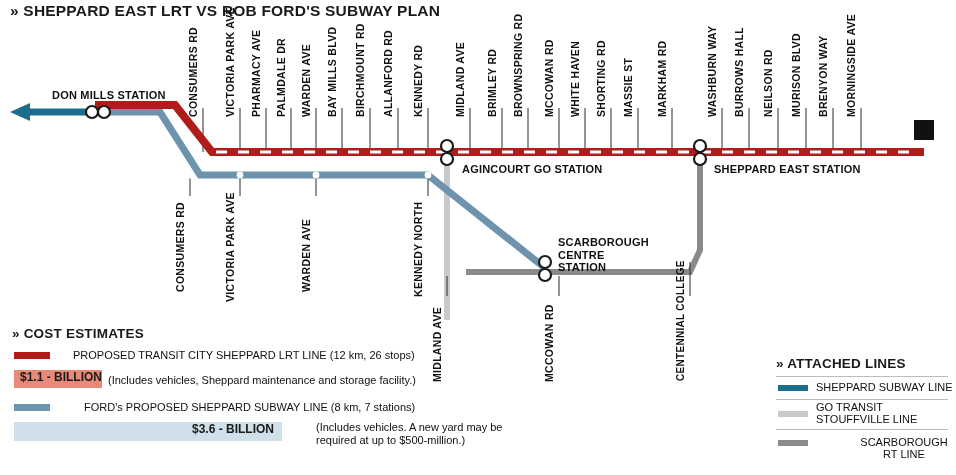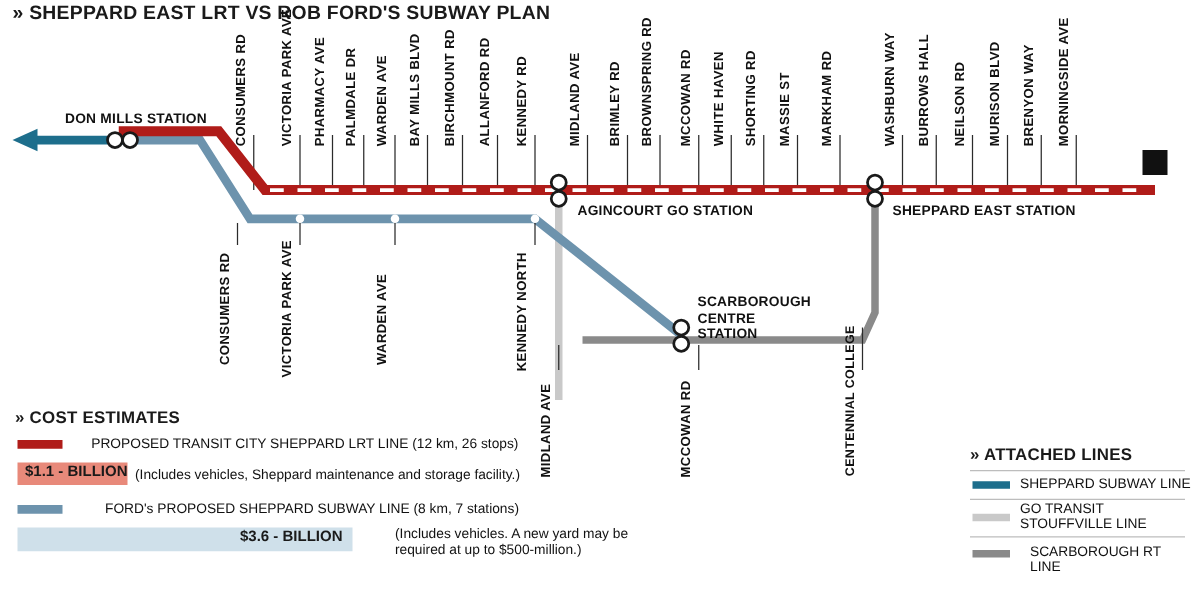--- a/index.html
+++ b/index.html
@@ -228,15 +228,15 @@
   <div class="swatch" style="left:778px;top:385px;width:30px;height:6px;background:#1d6e8c;"></div>
   <div class="attached-line-label" style="left:816px;top:381px;">SHEPPARD SUBWAY LINE</div>
   <div style="position:absolute;left:776px;top:399px;width:172px;height:1px;background:#bdbdbd;"></div>
 
   <div class="swatch" style="left:778px;top:411px;width:30px;height:6px;background:#c9c9c9;"></div>
   <div class="attached-line-label" style="left:816px;top:401px;">GO TRANSIT
 STOUFFVILLE LINE</div>
   <div style="position:absolute;left:776px;top:429px;width:172px;height:1px;background:#bdbdbd;"></div>
 
   <div class="swatch" style="left:778px;top:440px;width:30px;height:6px;background:#8a8a8a;"></div>
-  <div class="attached-line-label" style="left:824px;top:436px;">SCARBOROUGH RT LINE</div>
+  <div class="attached-line-label" style="left:852px;top:436px;text-align:center;">SCARBOROUGH RT LINE</div>
 
 </div>
 
 </body></html>

